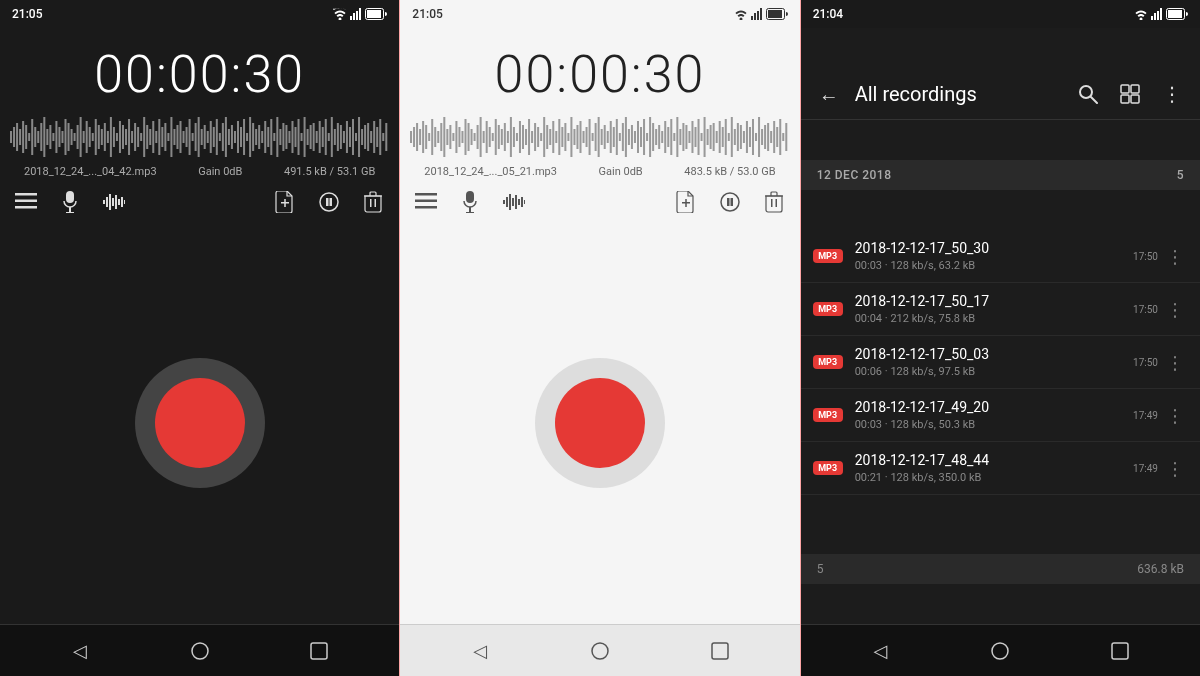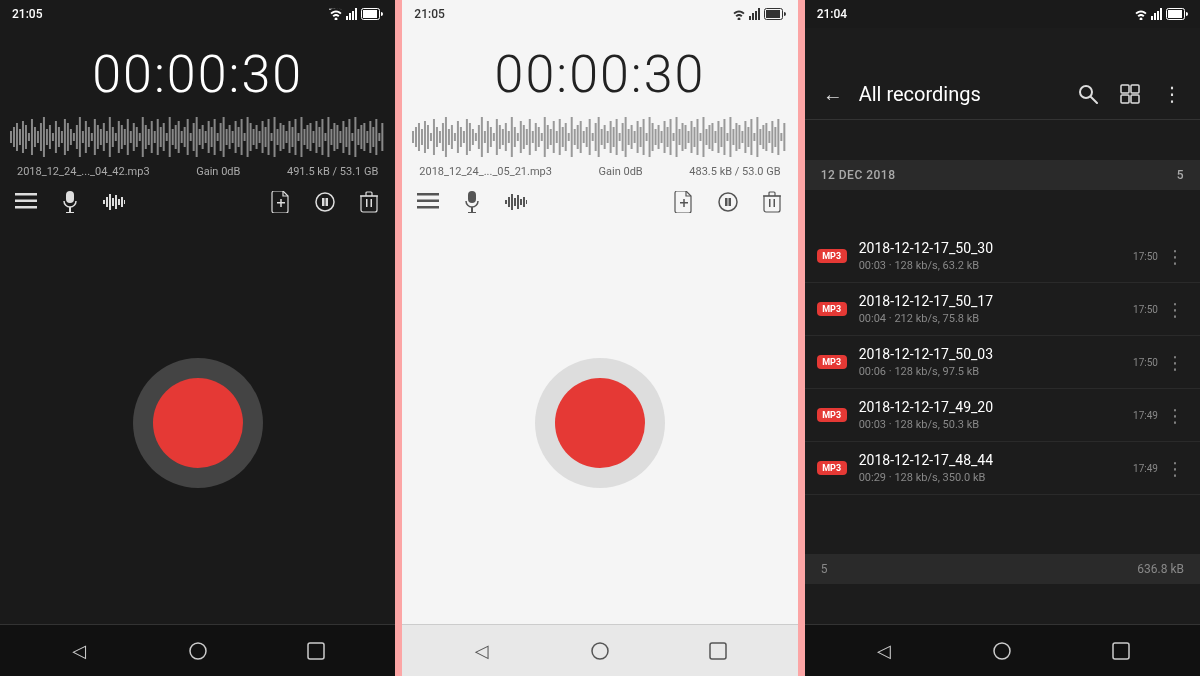--- a/index.html
+++ b/index.html
@@ -11,21 +11,21 @@
       overflow: hidden;
       background: #000;
     }
 
     
     .panel {
       flex: 1;
       display: flex;
       flex-direction: column;
       position: relative;
-      border-right: 7px solid #fca5a5;
+      border-right: 1px solid #fca5a5;
     }
 
     
     .status-bar {
       height: 28px;
       display: flex;
       align-items: center;
       justify-content: space-between;
       padding: 0 12px;
       font-size: 12px;
@@ -74,21 +74,21 @@
       margin: 0 8px;
       position: relative;
       overflow: hidden;
     }
     .waveform-svg { width: 100%; height: 100%; }
 
     
     .file-info-bar {
       display: flex;
       justify-content: space-between;
-      padding: 4px 17px;
+      padding: 4px 24px;
       font-size: 11px;
     }
     .panel-dark .file-info-bar { color: #aaa; }
     .panel-light .file-info-bar { color: #666; }
 
     
     .toolbar {
       display: flex;
       align-items: center;
       padding: 6px 12px;
@@ -854,21 +854,21 @@
       </div>
       <div class="recording-time">17:49</div>
       <div class="more-icon">⋮</div>
     </div>
 
     <div class="recording-item">
       <div class="mp3-badge">MP3</div>
       <div class="recording-details">
         <div class="recording-name">2018-12-12-17_48_44</div>
         <div class="recording-meta">
-          <span>00:29</span> · <span>128 kb/s, 350.0 kB</span>
+          <span>00:21</span> · <span>128 kb/s, 350.0 kB</span>
         </div>
       </div>
       <div class="recording-time">17:49</div>
       <div class="more-icon">⋮</div>
     </div>
 
     <div style="flex:1; background:#1c1c1c;"></div>
   </div>
 
   <div class="recordings-footer">

